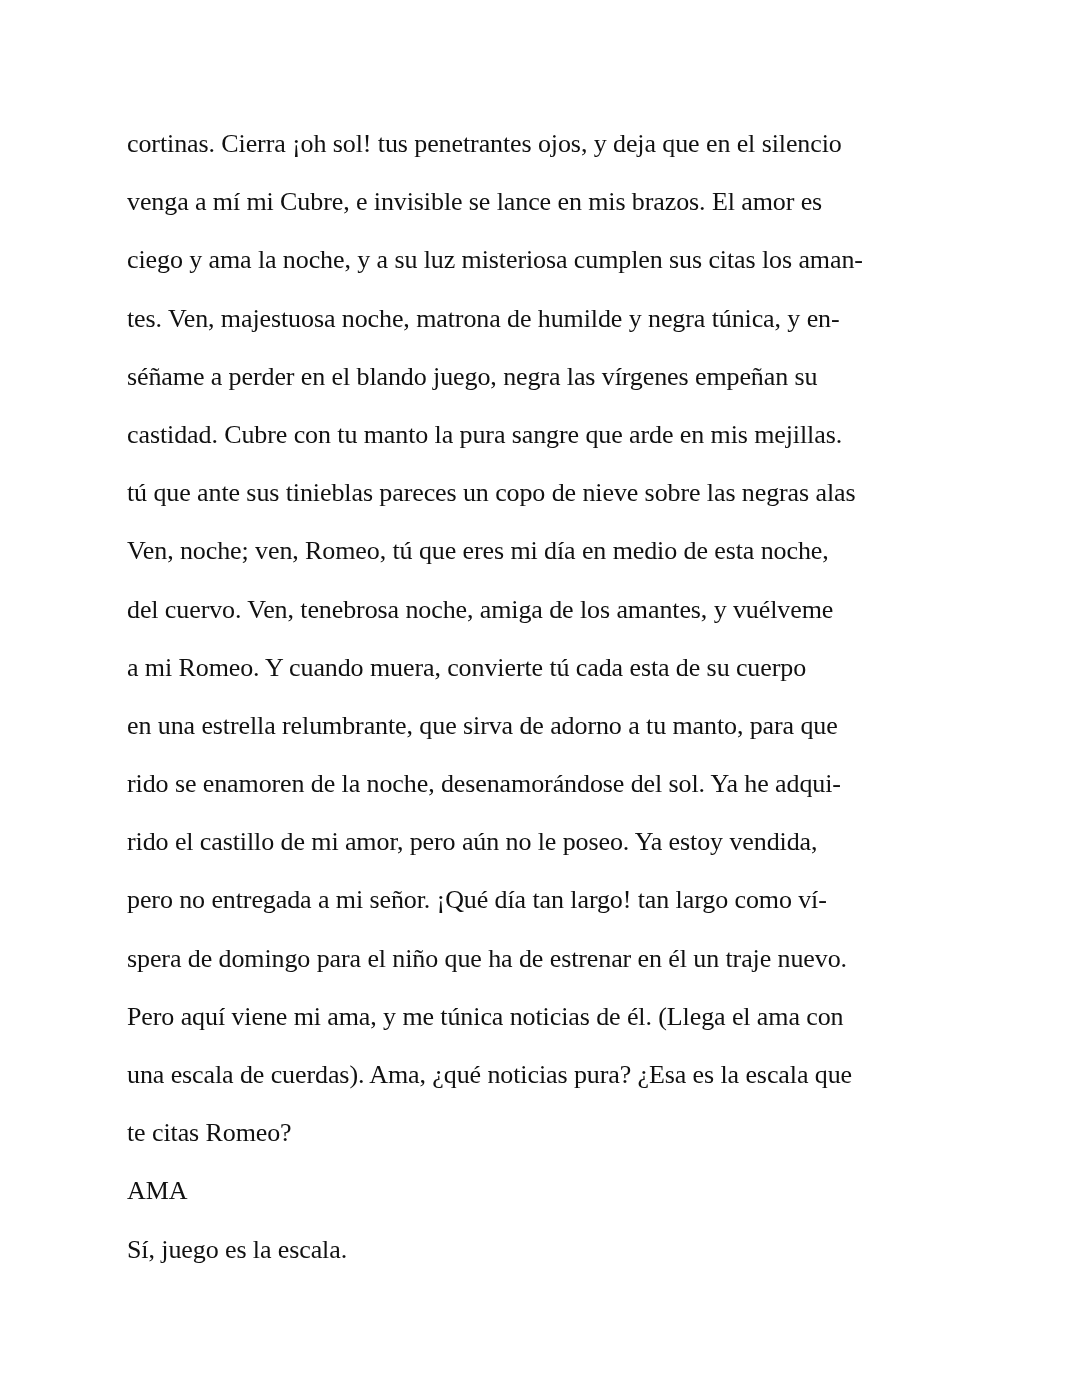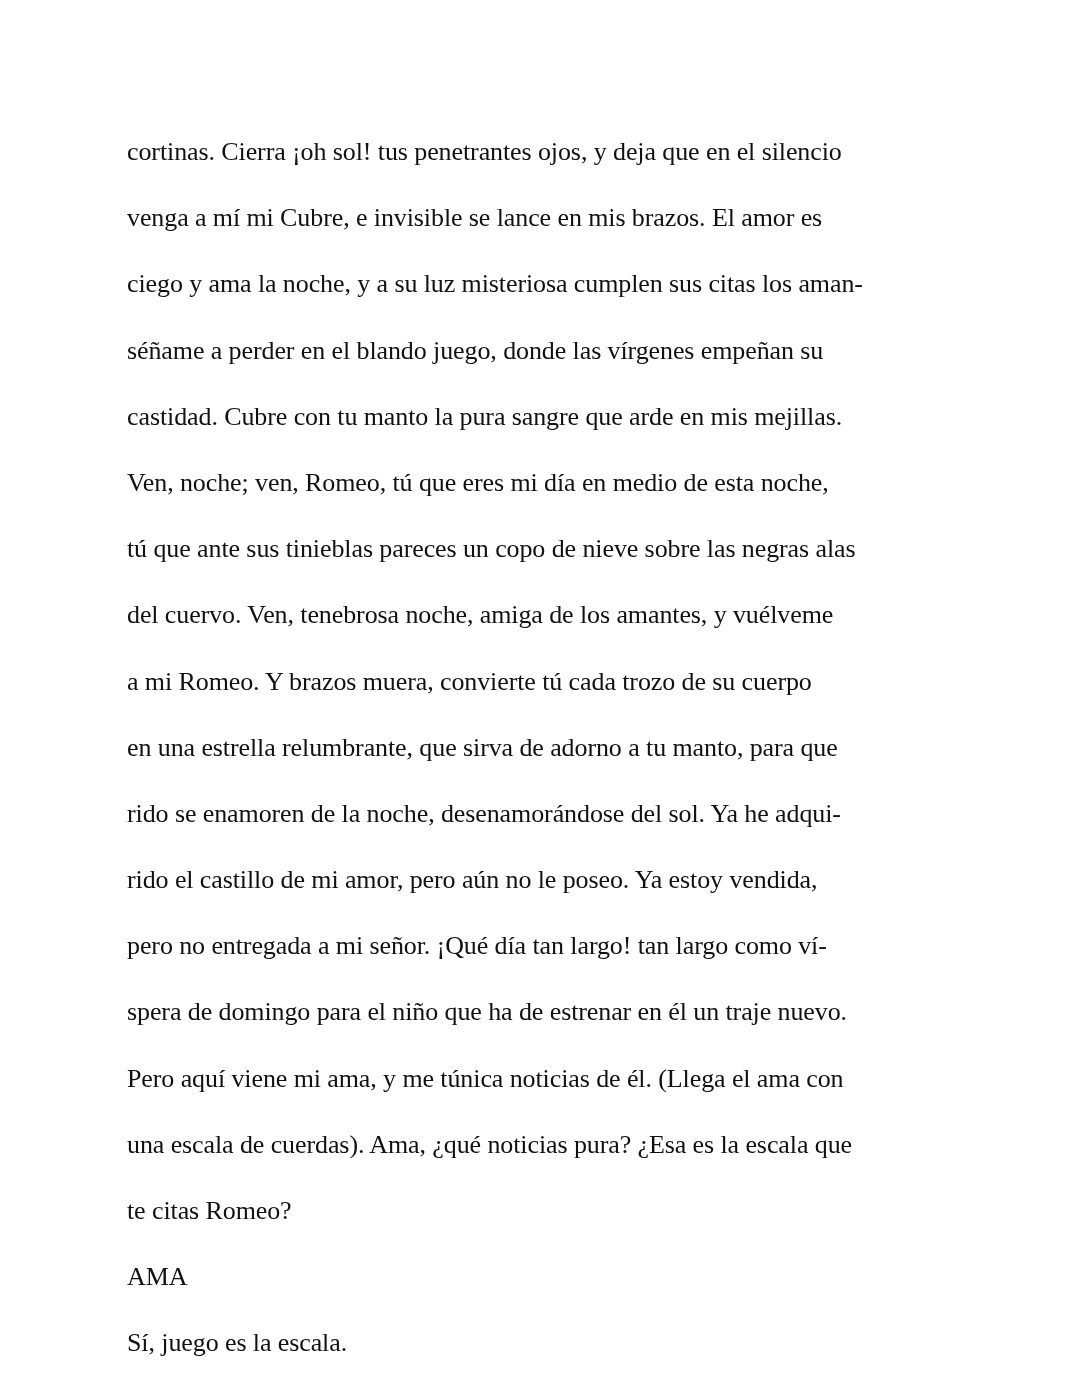--- a/index.html
+++ b/index.html
@@ -20,36 +20,36 @@
       width: 800px;
       font-family: "Liberation Serif", "DejaVu Serif", serif;
       font-size: 26px;
       color: #111111;
     }
     .line {
       height: 58.2px;
       line-height: 40px;
       white-space: nowrap;
       letter-spacing: -0.1px;
-      margin-top: 8px;
     }
   </style>
 </head>
 <body>
 
 <div class="page">
   <div class="line">cortinas. Cierra ¡oh sol! tus penetrantes ojos, y deja que en el silencio</div>
   <div class="line">venga a mí mi Cubre, e invisible se lance en mis brazos. El amor es</div>
   <div class="line">ciego y ama la noche, y a su luz misteriosa cumplen sus citas los aman-</div>
-  <div class="line">séñame a perder en el blando juego, donde las vírgenes empeñan su</div>
+  <div class="line">tes. Ven, majestuosa noche, matrona de humilde y negra túnica, y en-</div>
+  <div class="line">séñame a perder en el blando juego, negra las vírgenes empeñan su</div>
   <div class="line">castidad. Cubre con tu manto la pura sangre que arde en mis mejillas.</div>
+  <div class="line">tú que ante sus tinieblas pareces un copo de nieve sobre las negras alas</div>
   <div class="line">Ven, noche; ven, Romeo, tú que eres mi día en medio de esta noche,</div>
-  <div class="line">tú que ante sus tinieblas pareces un copo de nieve sobre las negras alas</div>
   <div class="line">del cuervo. Ven, tenebrosa noche, amiga de los amantes, y vuélveme</div>
-  <div class="line">a mi Romeo. Y brazos muera, convierte tú cada trozo de su cuerpo</div>
+  <div class="line">a mi Romeo. Y cuando muera, convierte tú cada esta de su cuerpo</div>
   <div class="line">en una estrella relumbrante, que sirva de adorno a tu manto, para que</div>
   <div class="line">rido se enamoren de la noche, desenamorándose del sol. Ya he adqui-</div>
   <div class="line">rido el castillo de mi amor, pero aún no le poseo. Ya estoy vendida,</div>
   <div class="line">pero no entregada a mi señor. ¡Qué día tan largo! tan largo como ví-</div>
   <div class="line">spera de domingo para el niño que ha de estrenar en él un traje nuevo.</div>
   <div class="line">Pero aquí viene mi ama, y me túnica noticias de él. (Llega el ama con</div>
   <div class="line">una escala de cuerdas). Ama, ¿qué noticias pura? ¿Esa es la escala que</div>
   <div class="line">te citas Romeo?</div>
   <div class="line">AMA</div>
   <div class="line">Sí, juego es la escala.</div>

